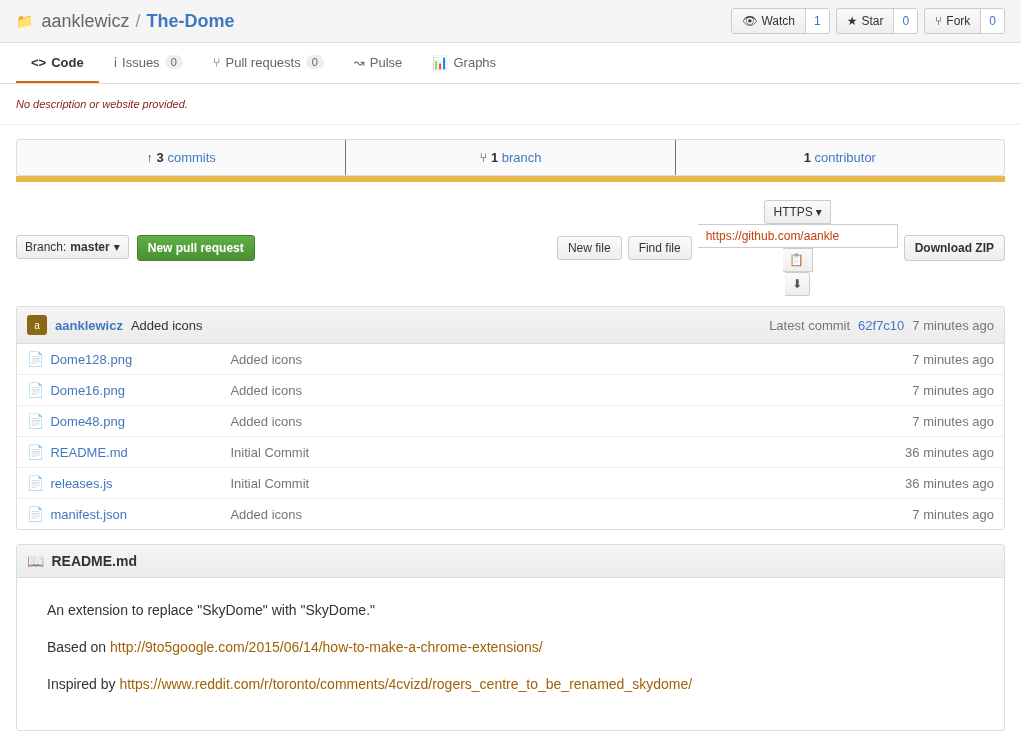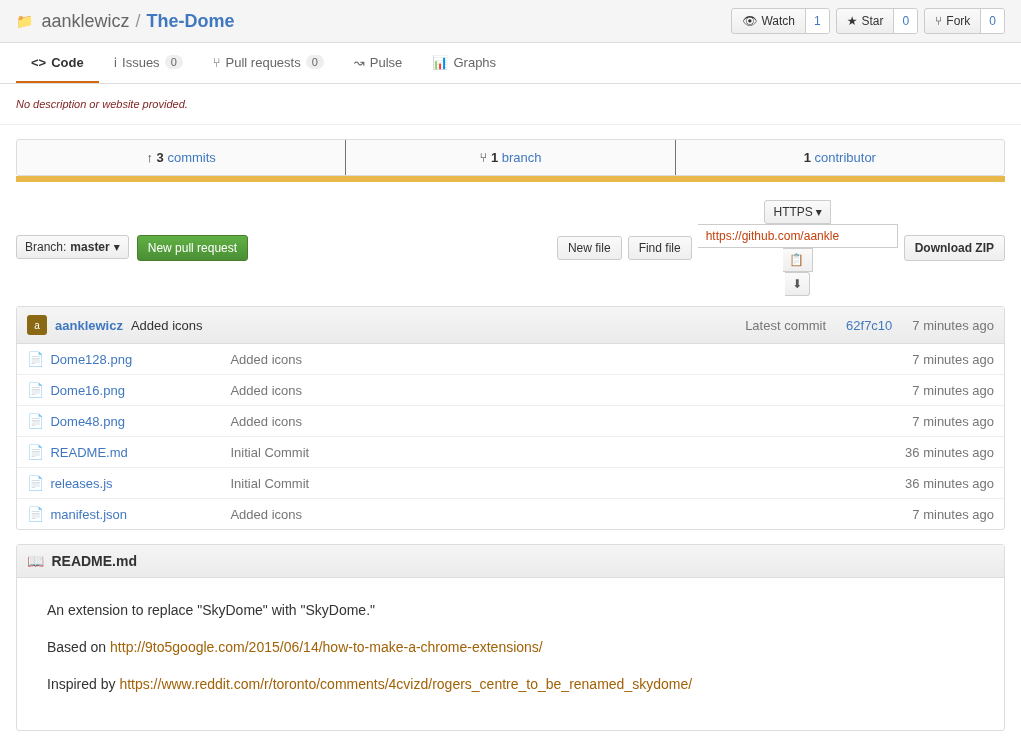--- a/index.html
+++ b/index.html
@@ -89,21 +89,21 @@
     .branch-select {
       border: 1px solid #ccc; border-radius: 3px;
       background: linear-gradient(to bottom, #fafafa, #eee);
       padding: 4px 8px; font-size: 12px; cursor: pointer;
       display: inline-flex; align-items: center; gap: 4px;
     }
     .new-pr-btn {
       background: linear-gradient(to bottom, #60b044, #4a8f35);
       color: #fff; border: 1px solid #4a7c2e;
       border-radius: 3px; padding: 5px 10px; font-size: 12px;
-      cursor: pointer; font-weight: 400;
+      cursor: pointer; font-weight: 700;
     }
     .branch-right { display: flex; align-items: center; gap: 6px; justify-content: flex-end; }
     .ghost-btn {
       border: 1px solid #ccc; border-radius: 3px;
       background: linear-gradient(to bottom, #fafafa, #eee);
       padding: 4px 10px; font-size: 12px; cursor: pointer; color: #333;
     }
     .https-group { display: flex; align-items: center; flex-direction: column; }
     .https-btn {
       border: 1px solid #ccc; border-radius: 3px 0 0 3px;
@@ -139,21 +139,21 @@
       font-size: 13px;
     }
     .commit-avatar {
       width: 20px; height: 20px; border-radius: 3px;
       background: #8B6914; display: inline-block;
       overflow: hidden; font-size: 10px; color: #fff;
       display: flex; align-items: center; justify-content: center;
     }
     .committer-name { color: #4078c0; font-weight: bold; }
     .commit-message { color: #333; }
-    .latest-commit-info { margin-left: auto; color: #767676; font-size: 13px; display: flex; gap: 20px; align-items: center; }
+    .latest-commit-info { margin-left: auto; color: #767676; font-size: 13px; display: flex; gap: 8px; align-items: center; }
     .commit-sha { color: #4078c0; }
 
     .file-row {
       display: flex; align-items: center;
       padding: 7px 10px;
       border-bottom: 1px solid #eee;
       font-size: 13px;
     }
     .file-row:last-child { border-bottom: none; }
     .file-icon { margin-right: 6px; color: #666; font-size: 14px; }

